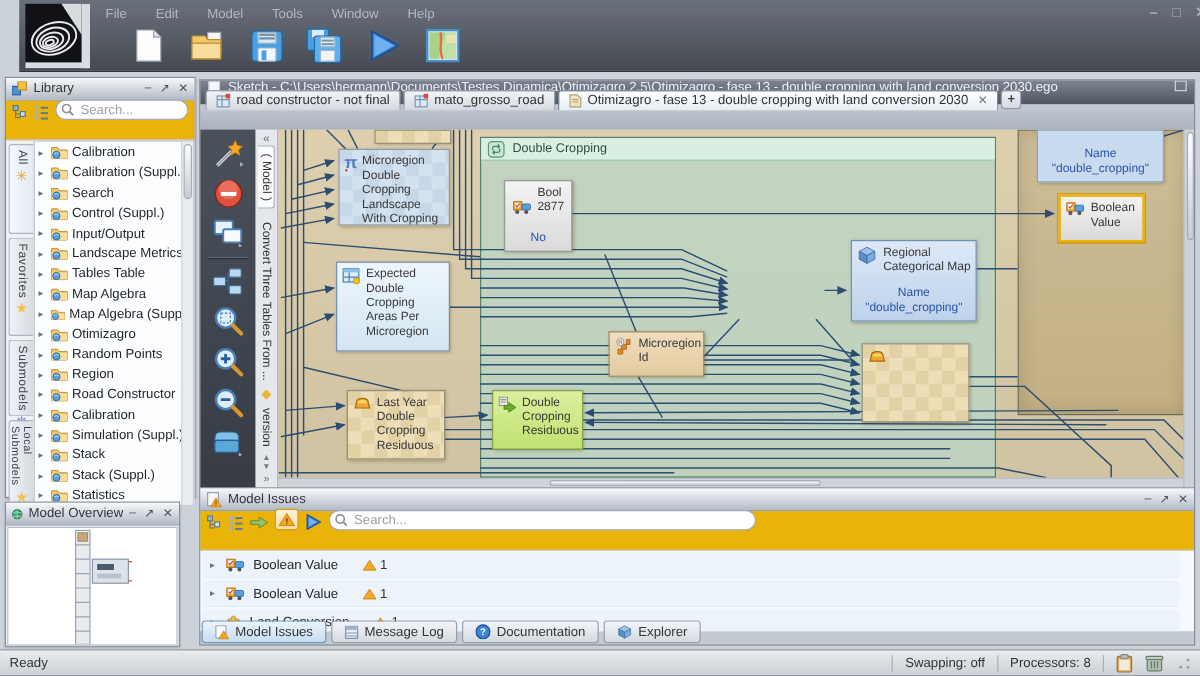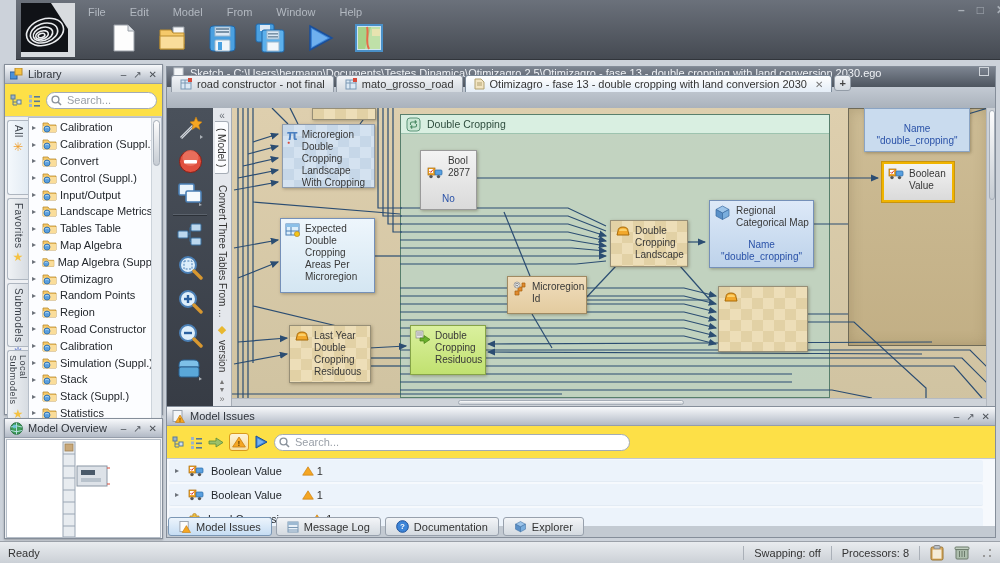--- a/index.html
+++ b/index.html
@@ -13,21 +13,21 @@
   .menu-item{cursor:default;padding:1px 2px}
   .main-toolbar{position:absolute;left:92px;top:22px;display:flex;gap:17px;align-items:center}
   .tbtn{width:32px;height:32px;display:flex;align-items:center;justify-content:center}
   .win-buttons{position:absolute;right:10px;top:3px;display:flex;gap:12px;color:#a9afb7;font-size:12px;font-weight:bold}
   .win-buttons span{cursor:default}
 
   
   .panel{position:absolute;background:#eef0f3;border:1px solid #858e9a;box-shadow:0 1px 2px rgba(0,0,0,.25)}
   .panel-title{height:19px;background:linear-gradient(#f7f9fb,#b2bac6);border-bottom:1px solid #959daa;display:flex;align-items:center;gap:5px;padding:0 5px;font-size:11px;color:#2f343b;white-space:nowrap;overflow:hidden}
   .panel-btns{margin-left:auto;display:flex;gap:7px;color:#4c5158;font-size:10px;flex:none}
-  .ptool{height:24px;background:#fde047;border-bottom:1px solid #c2c8d0;display:flex;align-items:center;gap:5px;padding:16px 5px}
+  .ptool{height:24px;background:#eab308;border-bottom:1px solid #c2c8d0;display:flex;align-items:flex-end;gap:5px;padding:16px 5px}
   .search-box{position:relative;flex:1;height:17px}
   .search-box svg{position:absolute;left:5px;top:3px}
   .search-box input{width:100%;height:17px;border:1px solid #a3abb6;border-radius:9px;padding:0 6px 0 20px;font-size:11px;font-family:"Liberation Sans",sans-serif;color:#555;background:#fff;outline:none}
   .search-box input::placeholder{color:#9aa0a8}
 
   
   #library{left:4px;top:64px;width:159px;height:351px}
   .lib-body{display:flex;height:305px}
   .lib-tabs{width:23px;display:flex;flex-direction:column;gap:3px;padding:3px 0 0 2px}
   .vtab{background:linear-gradient(90deg,#eff2f5,#d7dce2);border:1px solid #aeb6c0;border-right:none;border-radius:3px 0 0 3px;display:flex;flex-direction:column;align-items:center;justify-content:flex-start;padding:4px 0;font-size:10px;color:#3c424a}
@@ -35,21 +35,21 @@
   .vtab .vicon{margin-top:3px;font-size:12px;line-height:12px}
   .lib-list{flex:1;background:#fcfdff;border:1px solid #b6bec8;position:relative;overflow:hidden;padding-top:1px}
   .lib-row{display:flex;align-items:center;gap:3px;height:16.8px;padding-left:3px;white-space:nowrap;cursor:default}
   .expander{color:#6a7078;font-size:8px;width:7px;flex:none}
   .lib-label{font-size:11px;color:#23272c}
   .sb-v{position:absolute;right:0;top:0;bottom:0;width:10px;background:#e9edf1;border-left:1px solid #cdd4db}
   .sb-thumb{position:absolute;left:1px;right:1px;border-radius:4px;background:linear-gradient(#fdfdfd,#c6ccd3);border:1px solid #a6aeb8}
   .sb-h{position:absolute;left:0;right:0;bottom:0;height:8px;background:#ced3d9;border-top:1px solid #b4bac2}
 
   
-  #overview{left:4px;top:418px;width:159px;height:121px}
+  #overview{left:4px;top:418px;width:146px;height:121px}
   .ov-content{height:99px;background:#fff;border:1px solid #b6bec8;margin:1px;position:relative;overflow:hidden}
 
   
   #sketch{position:absolute;left:166px;top:66px;width:830px;height:472px;background:#c3cad2;border:1px solid #858e9a}
   .sketch-title{height:20px;background:linear-gradient(#7d8591,#4e555f);display:flex;align-items:flex-start;gap:6px;padding:0 6px;color:#eef1f5;font-size:11px;white-space:nowrap;overflow:hidden}
   .sketch-restore{margin-left:auto;width:10px;height:9px;border:1px solid #cfd4da;flex:none}
   .sketch-tabs{height:21px;background:linear-gradient(#c3cad3,#aab2bc);display:flex;align-items:flex-end;gap:2px;padding:2px 4px 16px 4px}
   .stab{display:flex;align-items:center;gap:5px;padding:2px 8px;font-size:11px;color:#333;background:linear-gradient(#f2f4f7,#d3d9df);border:1px solid #939ca7;border-bottom:none;border-radius:3px 3px 0 0;white-space:nowrap}
   .stab.active{background:linear-gradient(#ffffff,#e4edf7);border-color:#7d8b9a}
   .stab .close{color:#777;font-size:10px;margin-left:3px}
@@ -118,21 +118,21 @@
           <ellipse cx="21" cy="32" rx="6.5" ry="4" transform="rotate(-18 21 32)"></ellipse>
           <ellipse cx="20.5" cy="32.5" rx="3.5" ry="2" transform="rotate(-18 20.5 32.5)"></ellipse>
         </g>
       </svg>
     </div>
     <div class="menubar">
 
     <span class="menu-item">File</span>
         <span class="menu-item">Edit</span>
         <span class="menu-item">Model</span>
-        <span class="menu-item">From</span>
+        <span class="menu-item">Tools</span>
         <span class="menu-item">Window</span>
         <span class="menu-item">Help</span>
       </div>
     <div class="main-toolbar">
       <div class="tbtn">
         <svg width="26" height="28" viewBox="0 0 26 28">
             <path d="M3,1 H17 L23,7 V27 H3 Z" fill="#fdfdfd" stroke="#9aa0a8"></path>
             <path d="M17,1 L17,7 L23,7" fill="#dfe3e8" stroke="#9aa0a8"></path>
           </svg>
       </div>
@@ -266,21 +266,21 @@
           </div>
 
           <div class="lib-row">
             <span class="expander">▸</span>
             <svg width="15" height="12" viewBox="0 0 15 12">
               <path d="M1,2 H6 L7.5,4 H14 V11 H1 Z" fill="#f5c96a" stroke="#b98c2e" stroke-width=".8"></path>
               <path d="M1,5 H14 V11 H1 Z" fill="#fadd9a"></path>
               <circle cx="5" cy="8" r="3" fill="#5aa0e0" stroke="#2a6aa8" stroke-width=".8"></circle>
               <path d="M3,7 Q5,5.8 7,7" stroke="#bcdcf2" fill="none" stroke-width=".8"></path>
             </svg>
-            <span class="lib-label">Convert</span>
+            <span class="lib-label">Search</span>
           </div>
 
           <div class="lib-row">
             <span class="expander">▸</span>
             <svg width="15" height="12" viewBox="0 0 15 12">
               <path d="M1,2 H6 L7.5,4 H14 V11 H1 Z" fill="#f5c96a" stroke="#b98c2e" stroke-width=".8"></path>
               <path d="M1,5 H14 V11 H1 Z" fill="#fadd9a"></path>
               <circle cx="5" cy="8" r="3" fill="#5aa0e0" stroke="#2a6aa8" stroke-width=".8"></circle>
               <path d="M3,7 Q5,5.8 7,7" stroke="#bcdcf2" fill="none" stroke-width=".8"></path>
             </svg>
@@ -720,27 +720,20 @@
 
         <div class="node" style="left:275px;top:168px;width:80px;height:38px;background:linear-gradient(#f0ddbd,#e3cb9f);border-color:#a08a62">
           <svg class="nicon" width="16" height="15" viewBox="0 0 16 15">
               <path d="M10,2 H13 V6 H10 V10 H7 V14 H3 V10 H6 V6 H10 Z" fill="#e08a30" stroke="#a86008" stroke-width=".7"></path>
               <circle cx="5" cy="4" r="3" fill="#f4f4f4" stroke="#8a8a8a" stroke-width=".7"></circle>
               <text x="5" y="5.8" font-size="5" text-anchor="middle" fill="#555" font-family="Liberation Sans">R</text>
             </svg>
           <span>Microregion Id</span>
         </div>
 
-        <div class="node checker-tan" style="left:378px;top:112px;width:78px;height:47px">
-          <svg class="nicon" width="16" height="13" viewBox="0 0 16 13">
-              <path d="M3,6 Q3,2 8,2 Q13,2 13,6 L14,10 H2 Z" fill="#f2a82c" stroke="#a86a08"></path>
-              <path d="M4,6 Q4,3.4 8,3.4 Q12,3.4 12,6 Z" fill="#fbd06a"></path>
-            </svg>
-          <span>Double Cropping Landscape</span>
-        </div>
 
         <div class="node blue-node" style="left:477px;top:92px;width:105px;height:68px;flex-direction:column">
           <div style="display:flex;gap:5px">
             <svg class="nicon" width="17" height="15" viewBox="0 0 17 15">
                 <polygon points="8.5,1 15,4.5 8.5,8 2,4.5" fill="#9cc4ea" stroke="#3a6aa0" stroke-width=".7"></polygon>
                 <polygon points="2,4.5 8.5,8 8.5,14.5 2,11" fill="#5a90c8" stroke="#3a6aa0" stroke-width=".7"></polygon>
                 <polygon points="15,4.5 8.5,8 8.5,14.5 15,11" fill="#7aaede" stroke="#3a6aa0" stroke-width=".7"></polygon>
               </svg>
             <span>Regional Categorical Map</span>
           </div>

